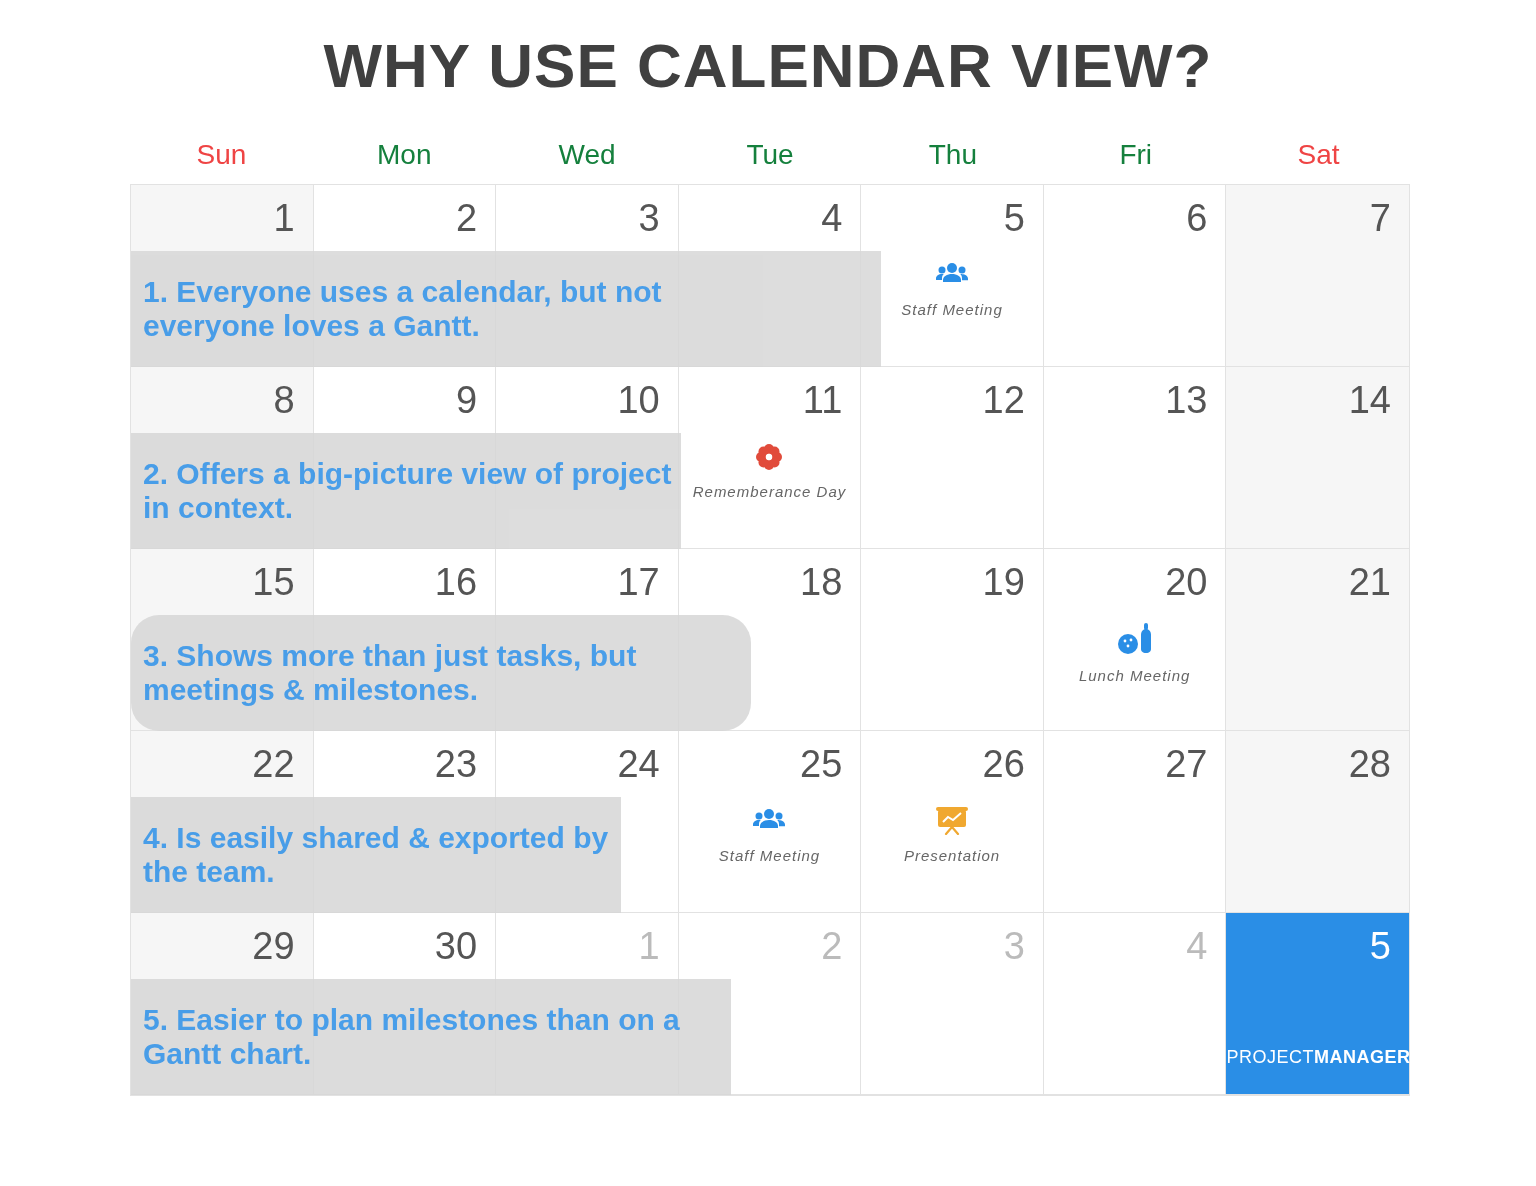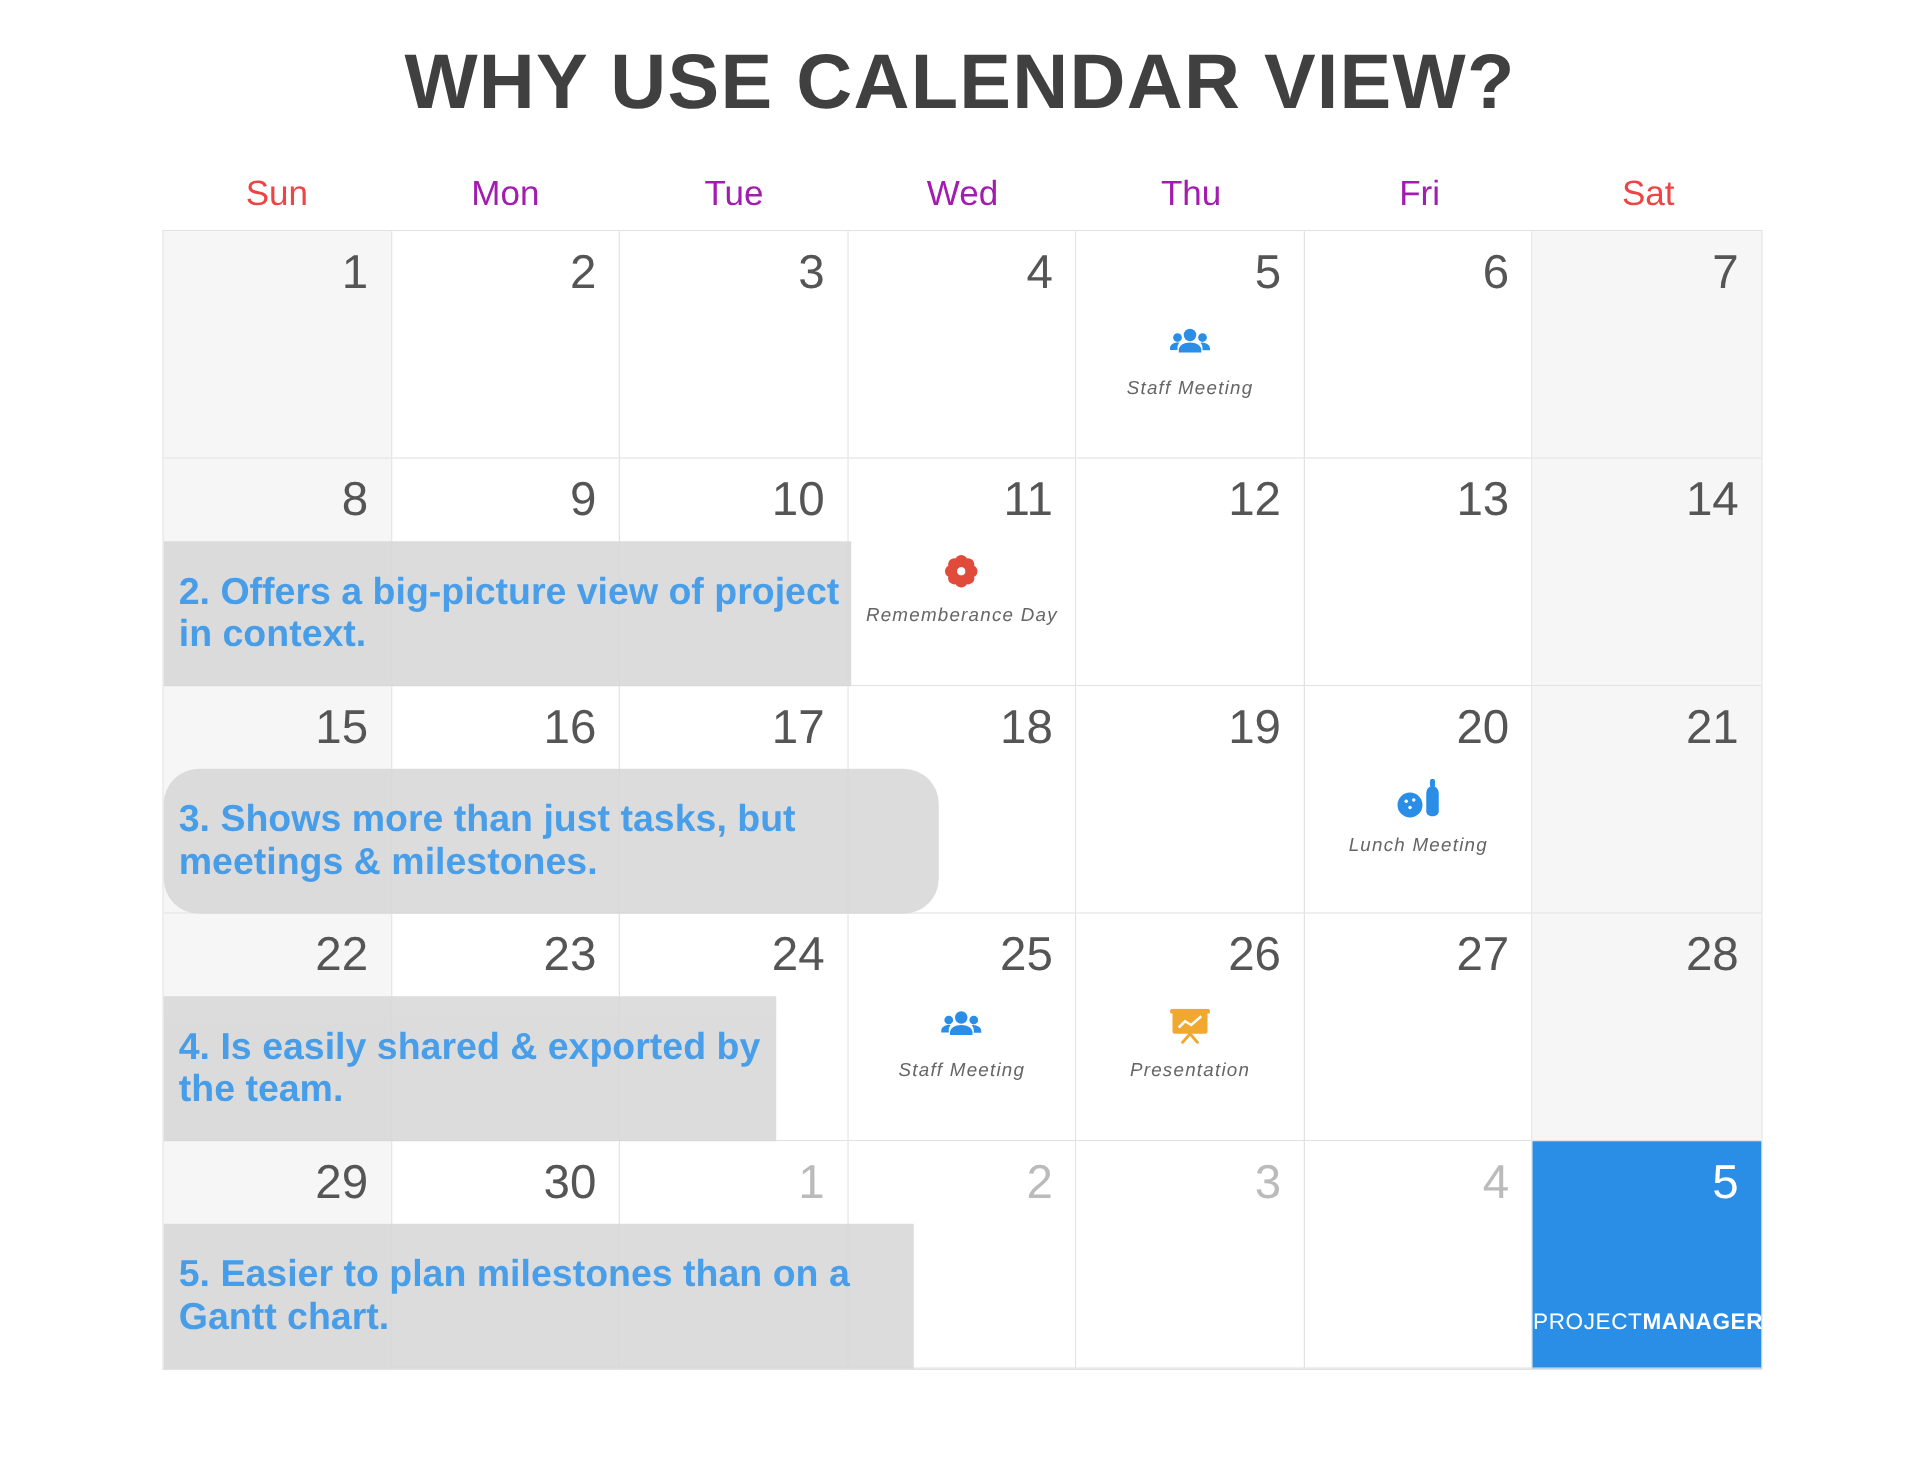--- a/index.html
+++ b/index.html
@@ -25,21 +25,21 @@
   }
   .day-head-row {
     display: flex;
     height: 58px;
   }
   .day-head {
     flex: 1;
     text-align: center;
     font-size: 28px;
     font-weight: 400;
-    color: #a21caf;
+    color: #15803d;
     line-height: 58px;
   }
   .day-head.weekend { color: #ef4444; }
   .grid {
     display: grid;
     grid-template-columns: repeat(7, 1fr);
     grid-template-rows: repeat(5, 182px);
     border: 1px solid #e2e2e2;
     position: relative;
   }
@@ -116,22 +116,22 @@
 </head>
 <body>
 
 <h1 class="title">WHY USE CALENDAR VIEW?</h1>
 
 <div class="calendar">
 
   <div class="day-head-row">
     <div class="day-head weekend">Sun</div>
     <div class="day-head">Mon</div>
+    <div class="day-head">Wed</div>
     <div class="day-head">Tue</div>
-    <div class="day-head">Wed</div>
     <div class="day-head">Thu</div>
     <div class="day-head">Fri</div>
     <div class="day-head weekend">Sat</div>
   </div>
 
   <div class="grid" id="grid">
 
   <div class="cell weekend">
         <div class="num">1</div>
       </div>
@@ -290,20 +290,23 @@
       <div class="cell nextmonth">
         <div class="num">3</div>
       </div>
       <div class="cell nextmonth">
         <div class="num">4</div>
       </div>
       <div class="cell brand">
         <div class="num">5</div>
         <div class="brand-text"><span style="font-weight:300">PROJECT</span><b>MANAGER</b><span style="font-size:13px">.com</span></div>
       </div>
+      <div class="bar bar1">
+      <div class="bar-text">1. Everyone uses a calendar, but not everyone loves a Gantt.</div>
+    </div>
       <div class="bar bar2">
       <div class="bar-text">2. Offers a big-picture view of project in context.</div>
     </div>
       <div class="bar bar3">
       <div class="bar-text">3. Shows more than just tasks, but meetings &amp; milestones.</div>
     </div>
       <div class="bar bar4">
       <div class="bar-text">4. Is easily shared &amp; exported by the team.</div>
     </div>
       <div class="bar bar5">

